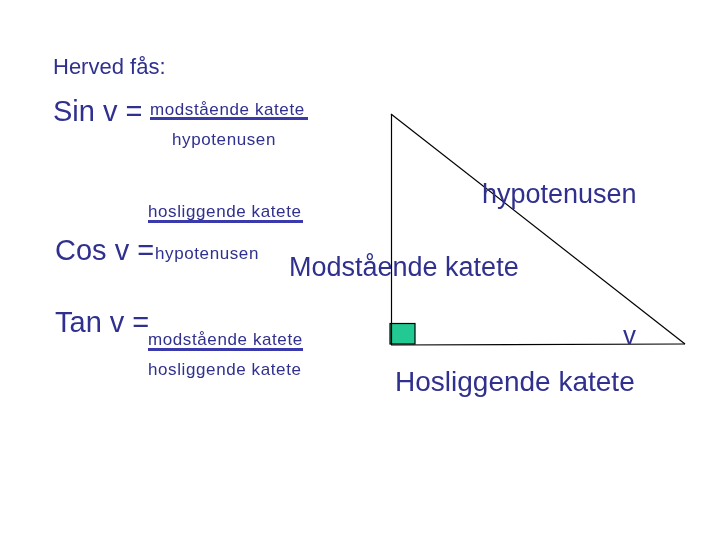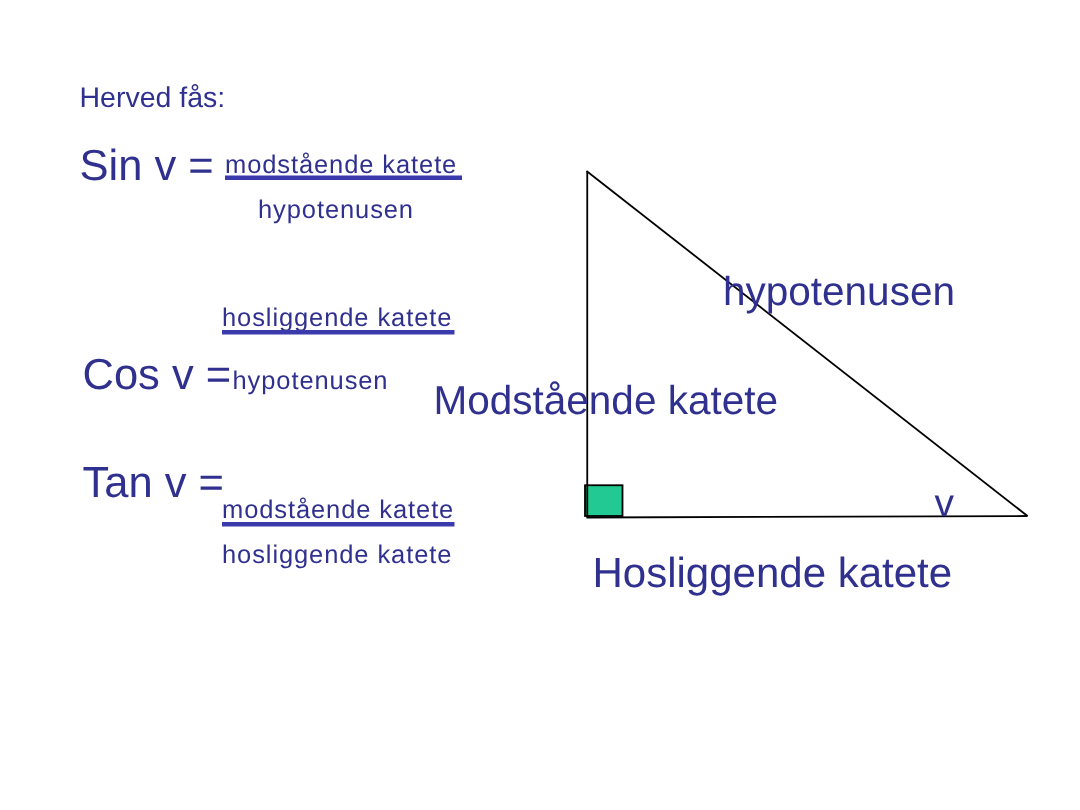--- a/index.html
+++ b/index.html
@@ -12,21 +12,21 @@
   html,body{margin:0;padding:0;background:#888;}
   .slide{
     position:relative;
     width:720px;height:540px;
     background:var(--bg);
     font-family:"Liberation Sans", sans-serif;
     color:var(--text);
     overflow:hidden;
   }
   .abs{position:absolute;line-height:1;white-space:nowrap;}
-  .heading{font-size:19px;}
+  .heading{font-size:22px;}
   .lhs{font-size:29px;}
   .frac{font-size:17px;letter-spacing:0.6px;}
   .bar{position:absolute;background:var(--bar);height:3px;}
   .tri-label-hyp{font-size:27px;}
   .tri-label-opp{font-size:27px;}
   .tri-label-adj{font-size:28px;}
   .tri-label-v{font-size:26px;}
   svg.overlay{position:absolute;left:0;top:0;}
   .tri-line{stroke:var(--tri);stroke-width:1.2;fill:none;}
   .ra-rect{fill:var(--ra-fill);stroke:var(--tri);stroke-width:1.2;}

